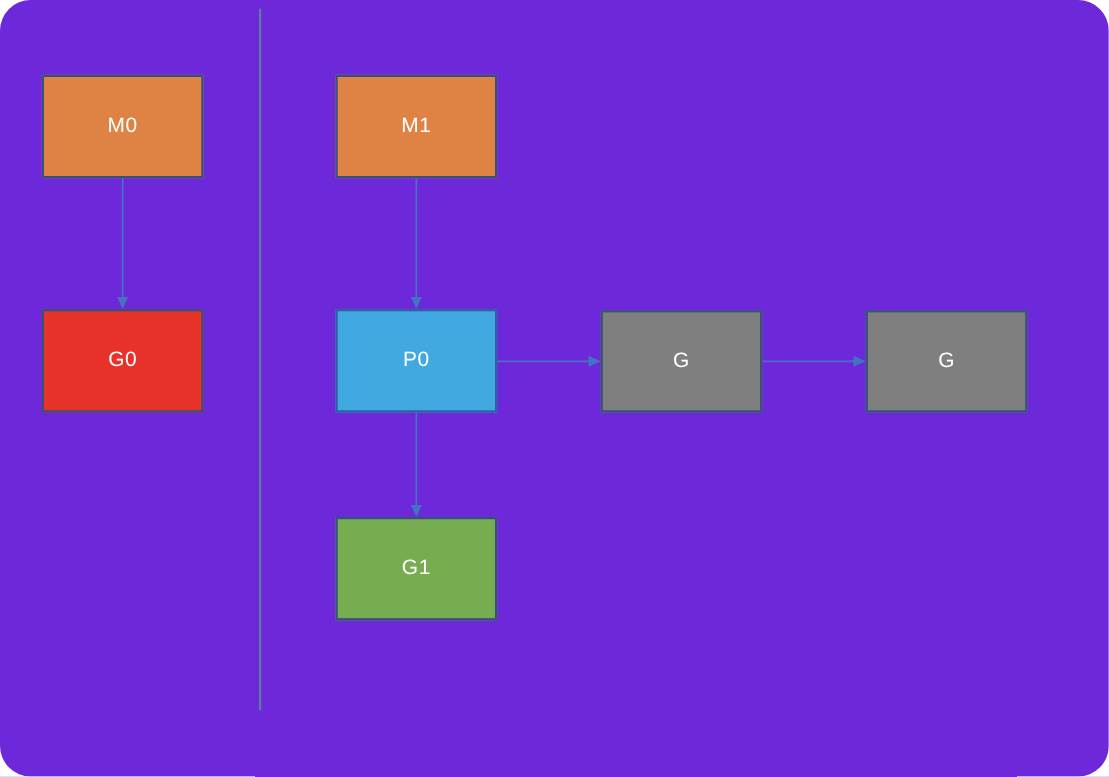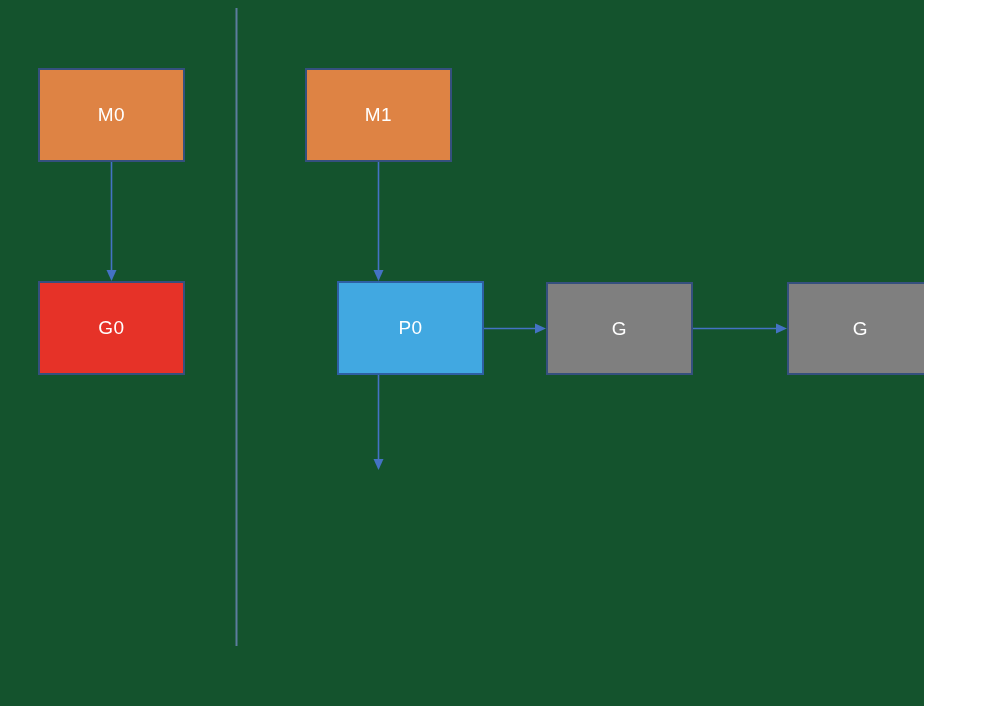--- a/index.html
+++ b/index.html
@@ -3,24 +3,25 @@
 <meta charset="utf-8">
 <style>
   html, body {
     margin: 0;
     padding: 0;
     background: #ffffff;
     font-family: "Liberation Sans", sans-serif;
   }
   .canvas {
     position: relative;
-    width: 924px;
+    width: 1008px;
     height: 706px;
-    background: #14532d;
+    background: #6d28d9;
     overflow: hidden;
+    border-radius: 28px;
   }
   .arrow-layer {
     position: absolute;
     left: 0;
     top: 0;
     width: 1008px;
     height: 706px;
     pointer-events: none;
   }
   .node {
@@ -34,21 +35,21 @@
     justify-content: center;
   }
   .node .label {
     color: #ffffff;
     font-size: 19px;
     letter-spacing: 0.5px;
   }
   .node-m0 { left: 38px;  top: 68px;  }
   .node-m1 { left: 305px; top: 68px; align-items: center;  }
   .node-g0 { left: 38px;  top: 281px; }
-  .node-p0 { left: 305px; top: 281px; margin-left: 32px; }
+  .node-p0 { left: 305px; top: 281px; }
   .node-gq1 { left: 546px; top: 282px; height: 93px; }
   .node-gq2 { left: 787px; top: 282px; height: 93px; }
   .node-g1 { left: 305px; top: 470px; }
   .watermark {
     position: absolute;
     right: 23px;
     bottom: 16px;
     font-size: 18px;
     color: var(--watermark-color, #C6C6C6);
     letter-spacing: 1px;
@@ -107,15 +108,18 @@
   </div>
 
   <div class="node node-gq1" style="background-color: rgb(127, 127, 127); border-color: rgb(53, 80, 126);">
     <span class="label">G</span>
   </div>
 
   <div class="node node-gq2" style="background-color: rgb(127, 127, 127); border-color: rgb(53, 80, 126);">
     <span class="label">G</span>
   </div>
 
+  <div class="node node-g1" style="background-color: rgb(119, 172, 81); border-color: rgb(53, 80, 126);">
+    <span class="label">G1</span>
+  </div>
 
 
 </div>
 
 </body></html>

